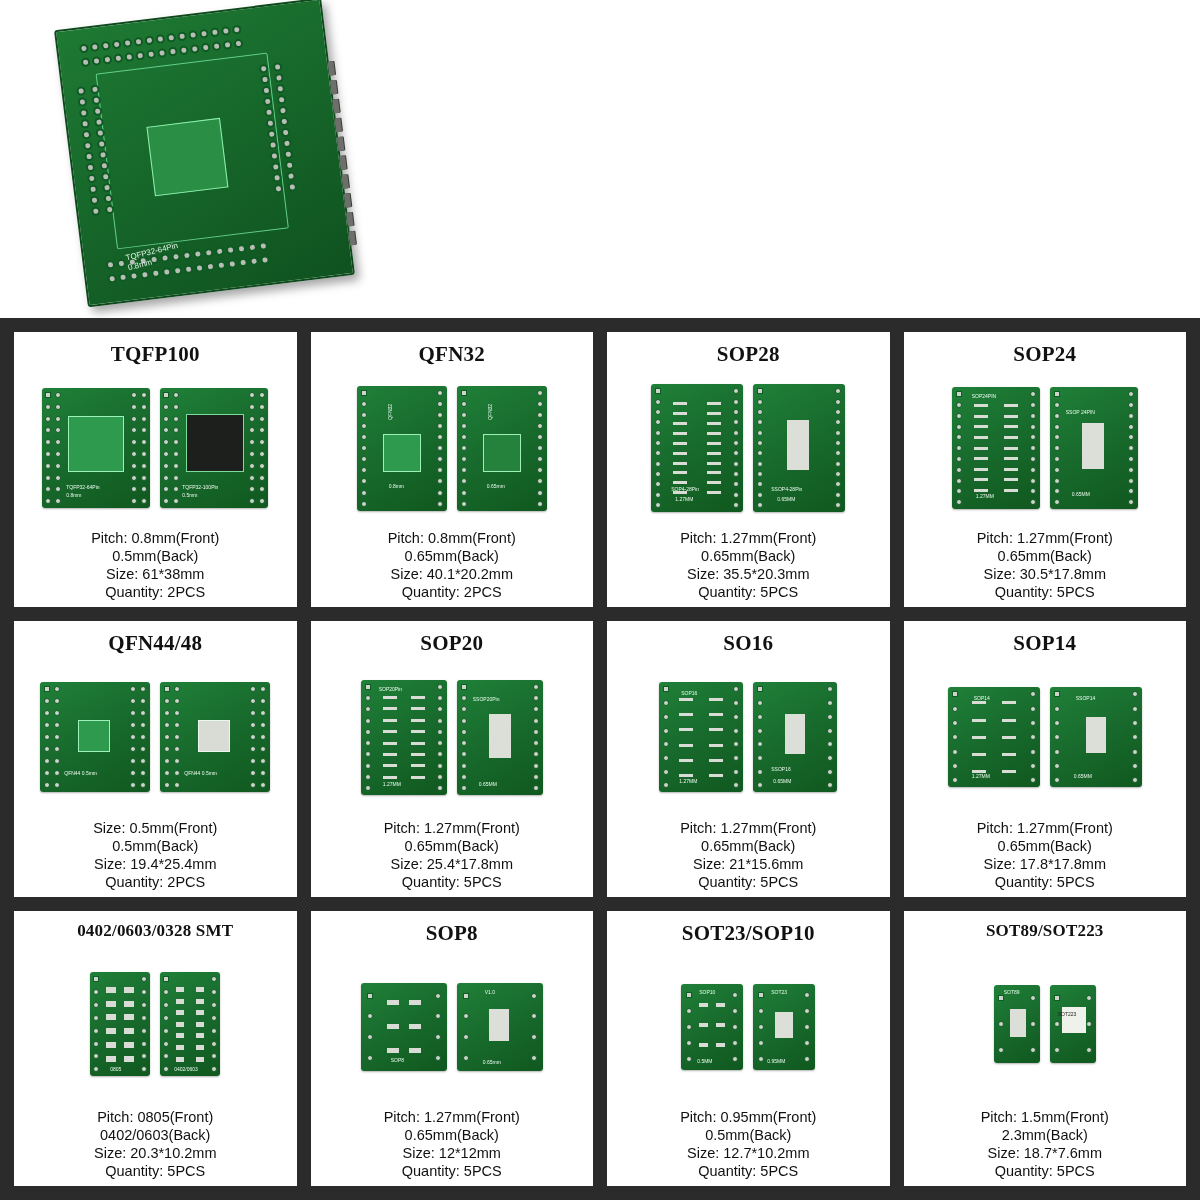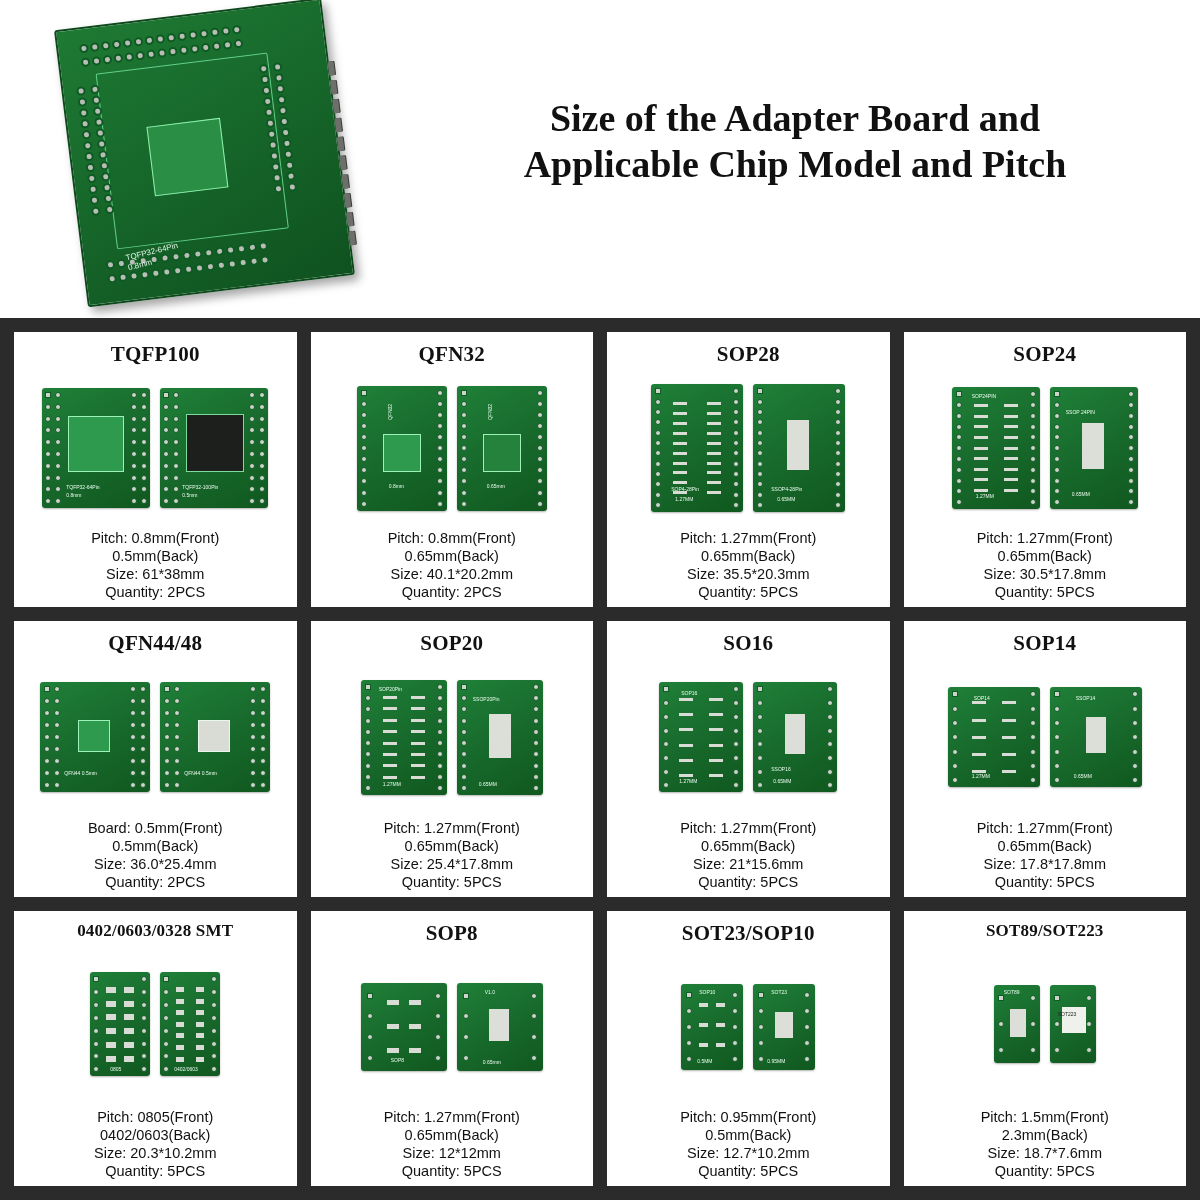--- a/index.html
+++ b/index.html
@@ -328,24 +328,20 @@
         <div class="pin"></div>
       <div class="pin"></div>
         <div class="pin"></div>
         <div class="pin"></div>
         <div class="pin"></div>
       <div class="pin"></div>
         <div class="pin"></div>
     </div>
   </div>
 
-  <div class="header-title">
-    <span>Size of the Adapter Board and</span><br>
-    <span>Applicable Chip Model and Pitch</span>
-  </div>
 </div>
 
 <div class="grid">
 
   <div class="card">
     <div class="card-title">TQFP100</div>
     <div class="boards">
       <div class="pcb" style="width:108px;height:120px;">
         <div class="body" style="left:26px;top:28px;width:54px;height:54px;"></div>
         <div class="pads" style="left:3px;top:0;">
@@ -825,23 +821,23 @@
             <span class="dot"></span>
             <span class="dot"></span>
             <span class="dot"></span>
             <span class="dot"></span>
             <span class="dot"></span>
           </div>
         <div class="silk" style="left:24px;bottom:16px;">QFN44 0.5mm</div>
       </div>
     </div>
     <div class="specs">
-      <div>Board: 0.5mm(Front)</div>
+      <div>Size: 0.5mm(Front)</div>
       <div>0.5mm(Back)</div>
-      <div>Size: 36.0*25.4mm</div>
+      <div>Size: 19.4*25.4mm</div>
       <div>Quantity: 2PCS</div>
     </div>
   </div>
 
   <div class="card">
     <div class="card-title">SOP20</div>
     <div class="boards">
       <div class="pcb" style="width:86px;height:115px;">
         <div class="pads" style="left:4px;top:0;">
             <span class="sq"></span>

